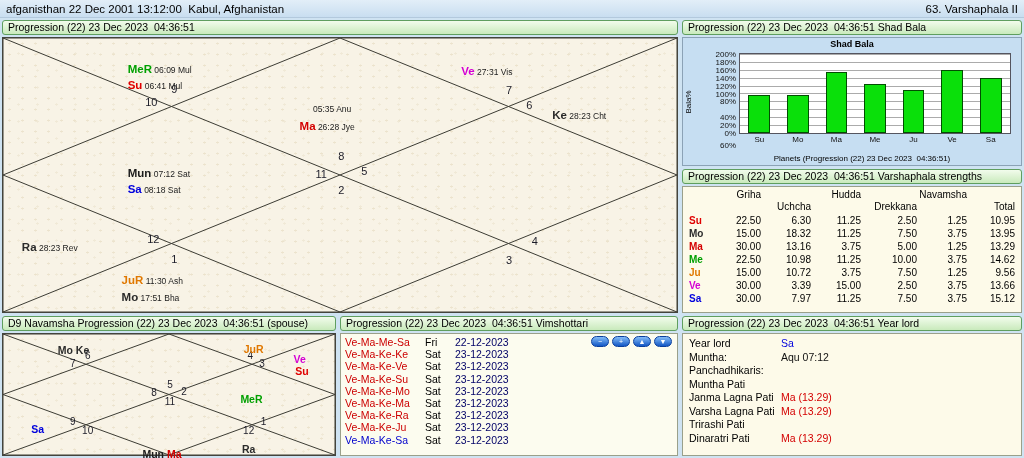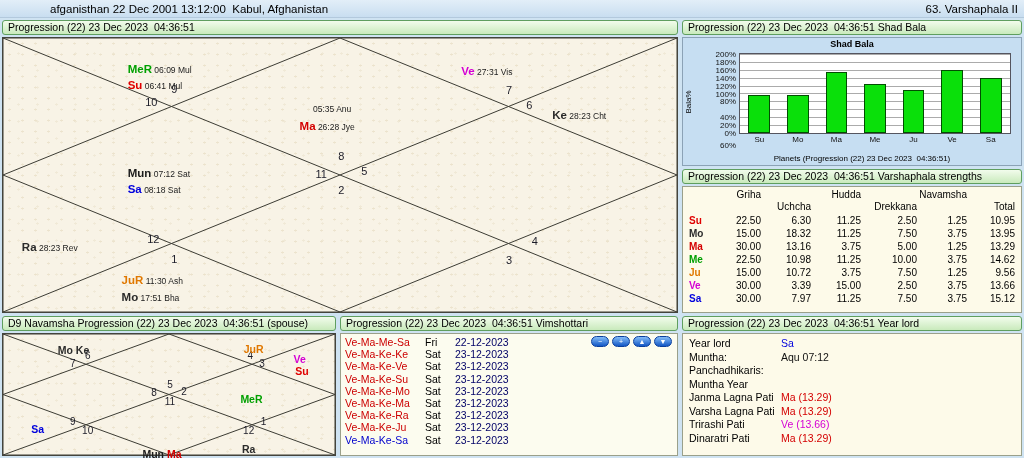--- a/index.html
+++ b/index.html
@@ -9,21 +9,21 @@
     background:#cfe3f2; font-family:"Liberation Sans", sans-serif; color:#000;
   }
   
   .topbar {
     position:absolute; left:0; top:0; width:1024px; height:18px;
     background:linear-gradient(#e2eef8,#c9def0);
     border-bottom:1px solid #b3c9dd;
     display:flex; justify-content:space-between; align-items:center;
     padding:0 6px; font-size:11.5px;
   }
-  .topbar span { white-space:pre;margin-left:44px; }
+  .topbar span { white-space:pre; }
   
   .panel { position:absolute; }
   .panel-header {
     position:absolute; left:0; top:0; right:0; height:15px;
     background:linear-gradient(#f2fcec,#c9eabc);
     border:1px solid #5f9e5f; border-radius:3px;
     font-size:10.5px; line-height:12px; padding:0 5px;
     white-space:pre; overflow:hidden;
   }
   .panel-body { position:absolute; left:0; top:17px; right:0; bottom:0; }
@@ -347,32 +347,31 @@
       </div>
       <div class="yl-row">
         <span>Muntha:</span>
         <span style="color: rgb(17, 17, 17);">Aqu 07:12</span>
       </div>
       <div class="yl-row">
         <span>Panchadhikaris:</span>
         <span style="color: rgb(17, 17, 17);"></span>
       </div>
       <div class="yl-row">
-        <span>Muntha Year</span>
+        <span>Muntha Pati</span>
       </div>
       <div class="yl-row">
         <span>Janma Lagna Pati</span>
         <span style="color: rgb(212, 0, 0);">Ma (13.29)</span>
       </div>
       <div class="yl-row">
         <span>Varsha Lagna Pati</span>
         <span style="color: rgb(212, 0, 0);">Ma (13.29)</span>
       </div>
       <div class="yl-row">
         <span>Trirashi Pati</span>
-        <span style="color: rgb(212, 0, 212);">Ve (13.66)</span>
       </div>
       <div class="yl-row">
         <span>Dinaratri Pati</span>
         <span style="color: rgb(212, 0, 0);">Ma (13.29)</span>
       </div>
     </div>
 </div>
 
 </body></html>

